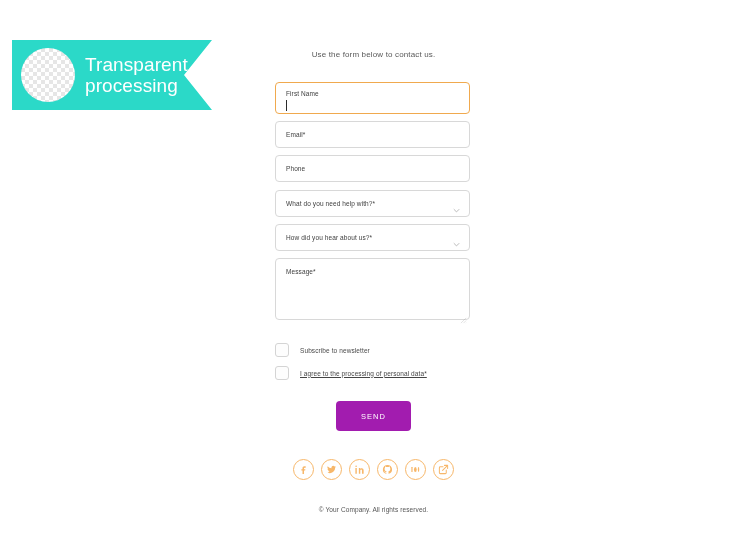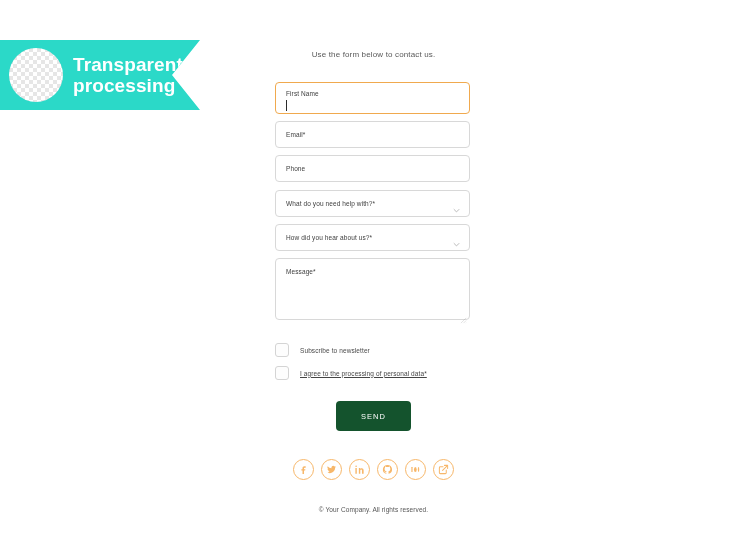--- a/index.html
+++ b/index.html
@@ -11,30 +11,29 @@
     height: 550px;
     background: #ffffff;
     font-family: "Liberation Sans", sans-serif;
     overflow: hidden;
     position: relative;
   }
 
   
   #tb-badge {
     position: absolute;
-    left: 0;
+    left: 12px;
     top: 40px;
     width: 200px;
     height: 70px;
     background: #2BD9C8;
     -webkit-clip-path: polygon(0 0, 100% 0, 86% 50%, 100% 100%, 0 100%);
     clip-path: polygon(0 0, 100% 0, 86% 50%, 100% 100%, 0 100%);
     display: flex;
     align-items: center;
-    font-weight: bold;
   }
   #tb-circle {
     width: 54px;
     height: 54px;
     border-radius: 50%;
     margin-left: 9px;
     flex: 0 0 auto;
     background-color: #ffffff;
     background-image:
       linear-gradient(45deg, #e6e6e6 25%, transparent 25%, transparent 75%, #e6e6e6 75%),
@@ -175,21 +174,21 @@
     color: #454545;
   }
 
   
   #send-btn {
     position: absolute;
     left: 336px;
     top: 401px;
     width: 75px;
     height: 30px;
-    background: #14532d;
+    background: #a21caf;
     border: none;
     border-radius: 4px;
     color: #ffffff;
     font-size: 7.5px;
     letter-spacing: 1.1px;
     font-family: "Liberation Sans", sans-serif;
     cursor: pointer;
   }
 
   

